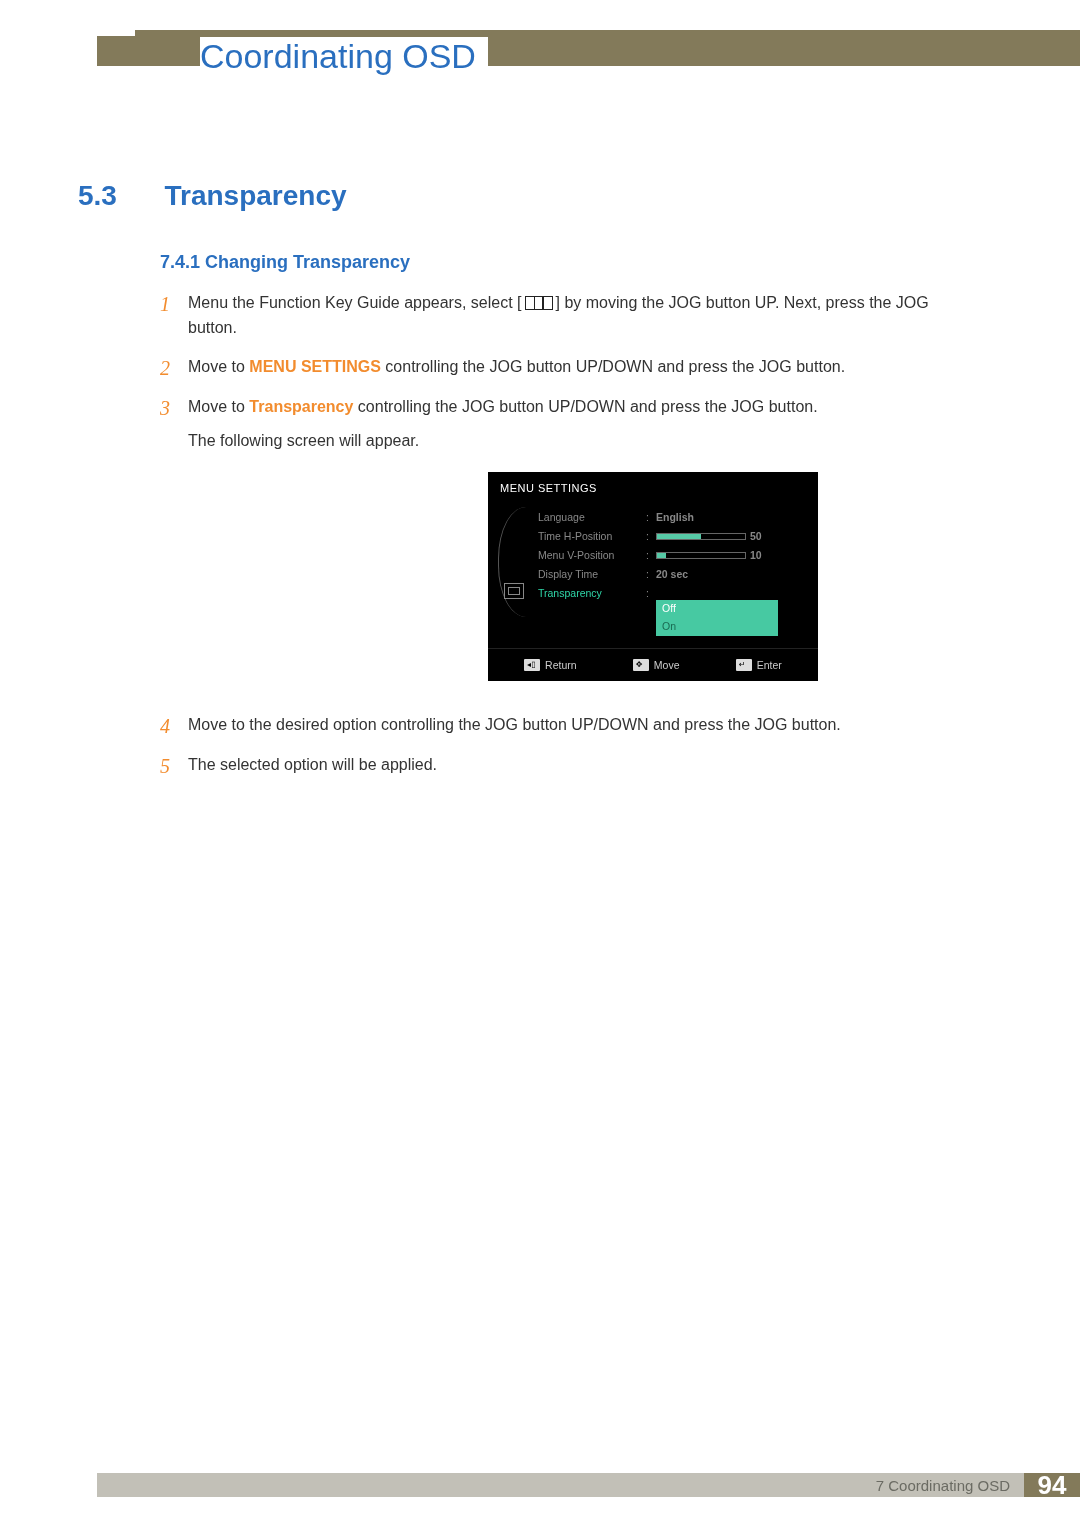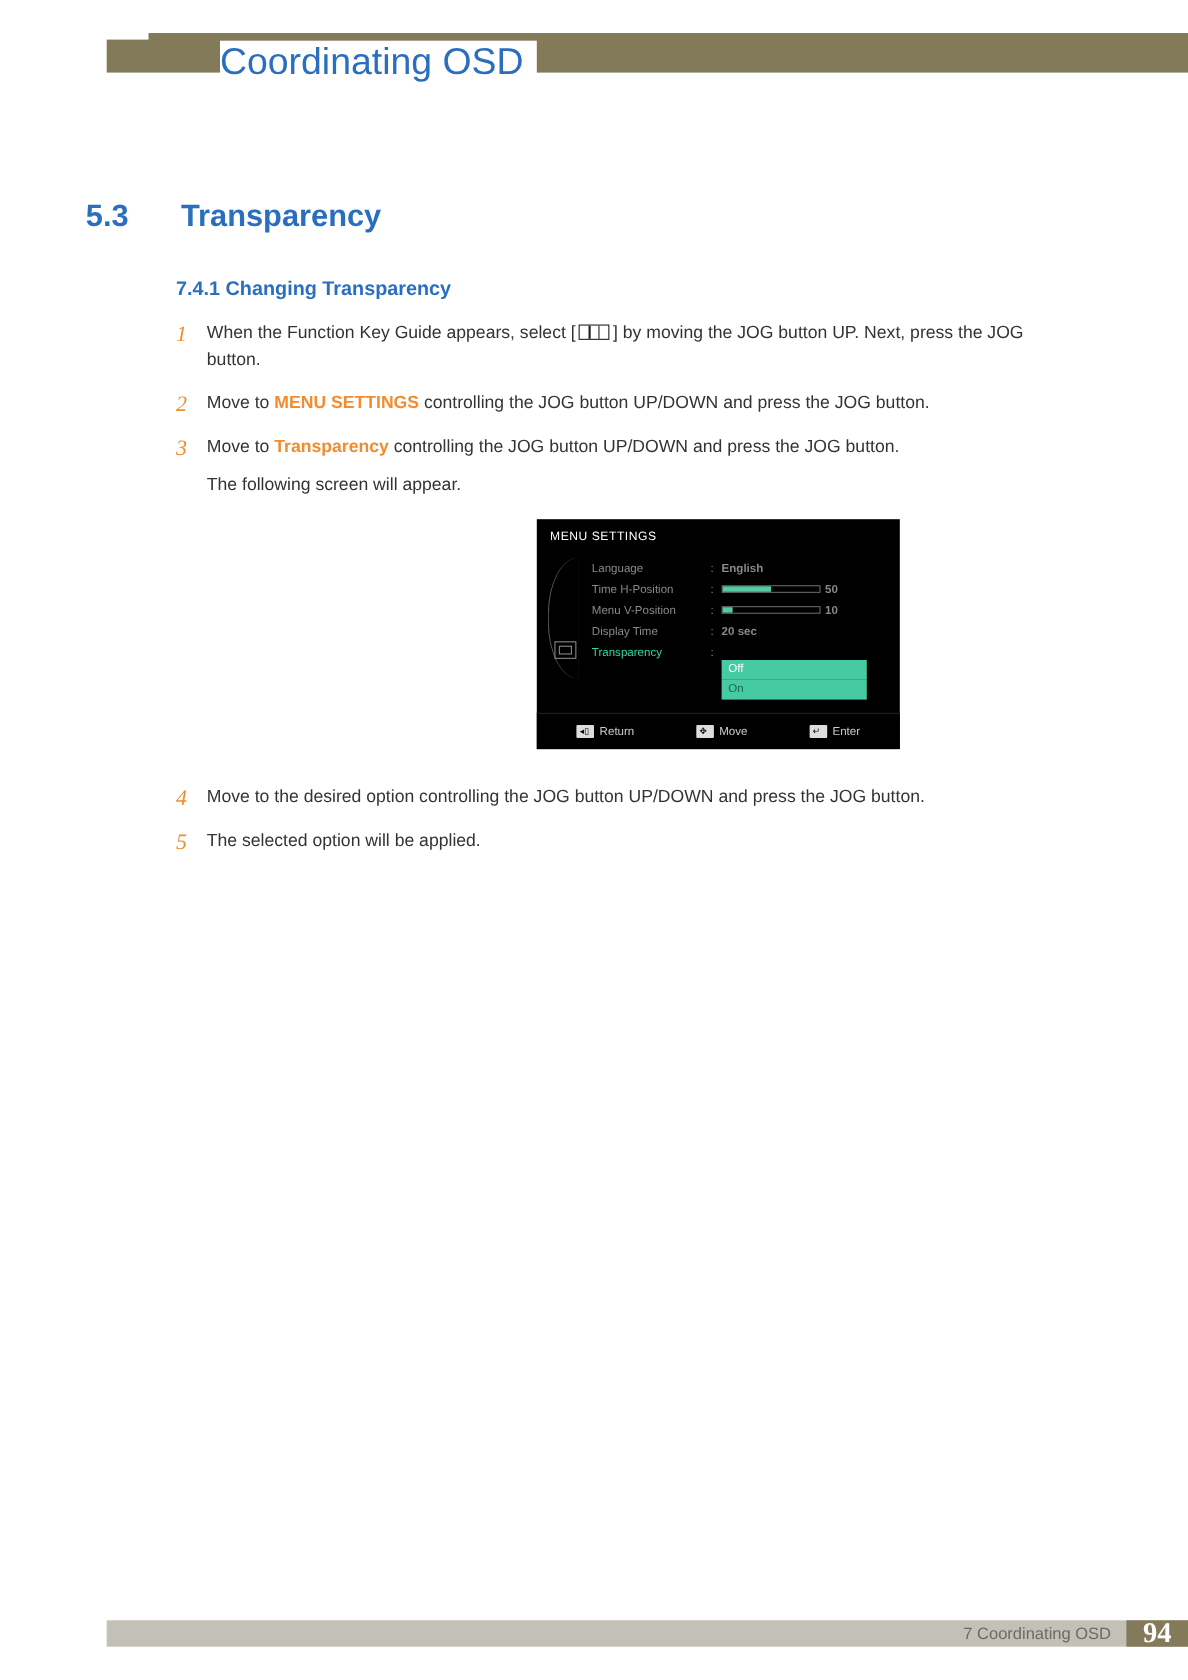--- a/index.html
+++ b/index.html
@@ -188,21 +188,21 @@
     display:inline-block;
     width: 30px;
     color:#888;
     font-size:10.5px;
     margin-left: 4px;
   }
   .osd-dropdown {
     position: relative;
     margin-left: 118px;
     margin-top: -2px;
-    width: 132px;
+    width: 122px;
   }
   .osd-opt {
     background:#47c9a2;
     color:#1a6b52;
     font-size:10.5px;
     padding: 2px 6px;
     line-height: 1.3;
   }
   .osd-opt.active { color:#fff; }
   .osd-footer {
@@ -246,21 +246,20 @@
   }
   .footer-page {
     background:#837a5a;
     color:#fff;
     font-size: 26px;
     font-weight:700;
     width: 56px;
     display:flex;
     align-items:center;
     justify-content:center;
-    font-family:Liberation Serif, serif;
   }
 </style>
 </head>
 <body>
 
 <div class="top-bar"></div>
 <div class="chapter-title">Coordinating OSD</div>
 
 <div class="content">
   <div>
@@ -269,21 +268,21 @@
   </div>
 
 
   <div class="subsection">7.4.1   Changing Transparency</div>
 
   <div class="steps">
 
     <div class="step">
       <div class="step-num">1</div>
       <div class="step-text">
-        <span>When the Function Key Guide appears, select  [</span><span class="menu-icon"></span><span>]  by moving the JOG button UP. Next, press the JOG button.</span>
+        <span>Menu the Function Key Guide appears, select  [</span><span class="menu-icon"></span><span>]  by moving the JOG button UP. Next, press the JOG button.</span>
       </div>
     </div>
 
     <div class="step">
       <div class="step-num">2</div>
       <div class="step-text">
         <span>Move to </span><span class="orange-bold">MENU SETTINGS</span><span> controlling the JOG button UP/DOWN and press the JOG button.</span>
       </div>
     </div>
 

